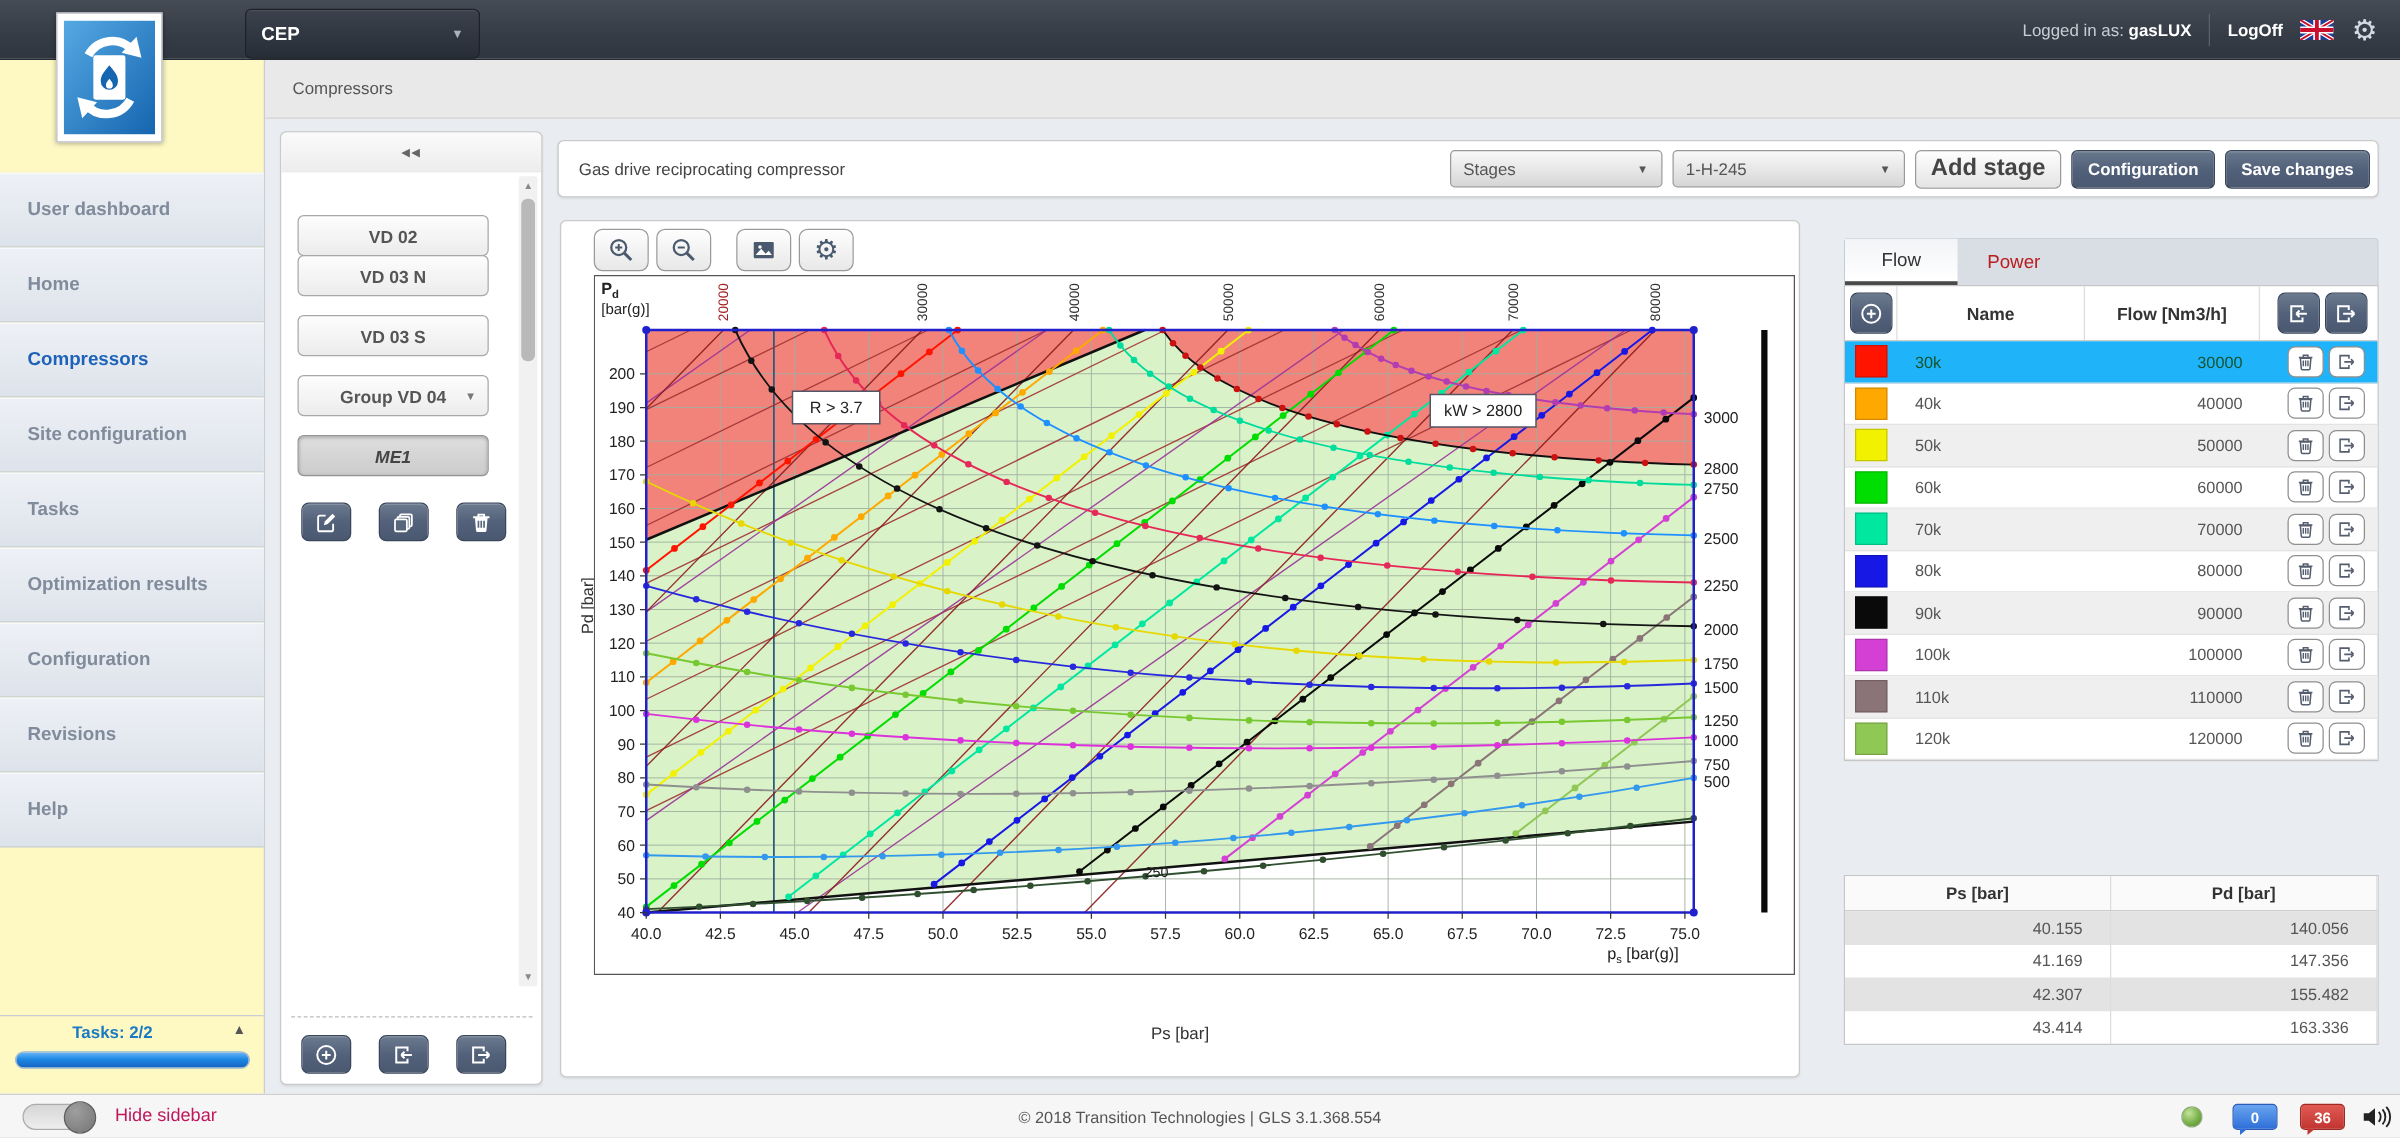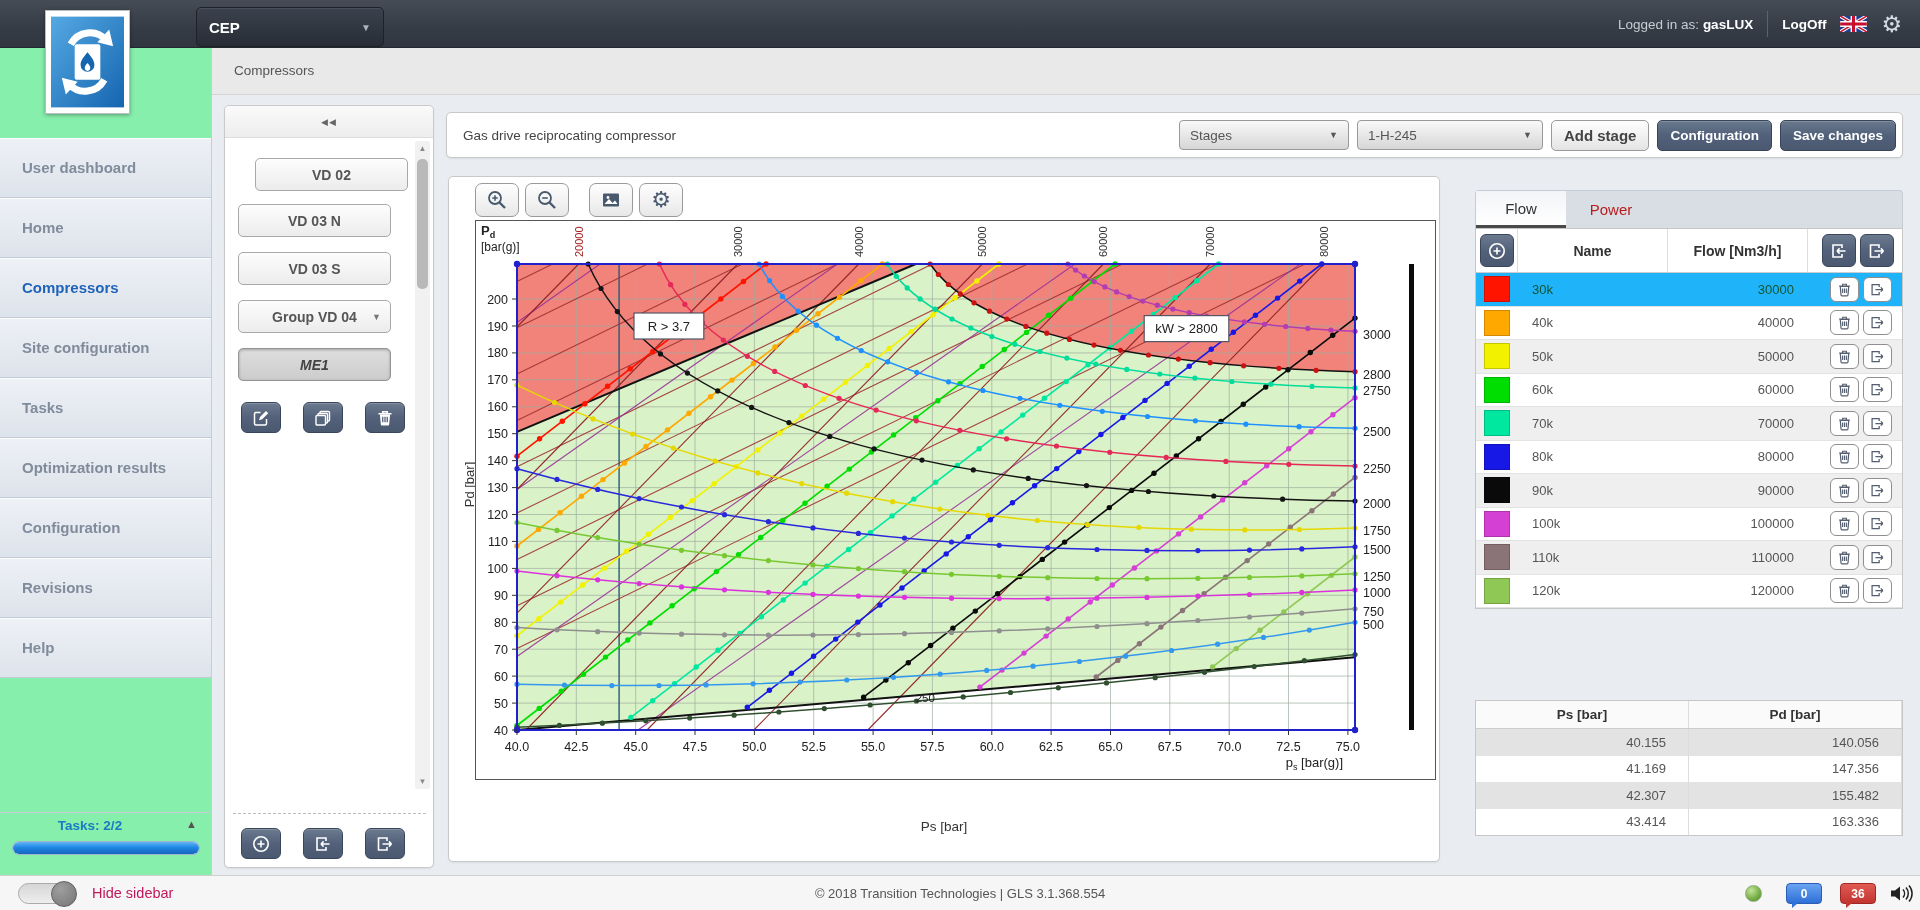--- a/index.html
+++ b/index.html
@@ -25,21 +25,21 @@
   .flag { width:27px; height:16px; display:block; cursor:pointer; }
   .gear-top { color:#d3dae2; font-size:23px; line-height:1; cursor:pointer; }
 
   
   .breadcrumb-bar { position:absolute; left:212px; top:48px; width:1708px; height:47px;
     background:#e9e9e9; border-bottom:1px solid #d4d4d4; }
   .breadcrumb-bar .crumb { position:absolute; left:22px; top:15px; font-size:13.5px; color:#555; }
 
   
   .sidebar { position:absolute; left:0; top:48px; width:212px; height:827px;
-    background:#86efac; border-right:1px solid #c9cdd3; }
+    background:#fef9c3; border-right:1px solid #c9cdd3; }
   .nav-item { height:60px; display:flex; align-items:center; padding-left:22px;
     font-size:15px; font-weight:bold; color:#808b9b; cursor:pointer;
     background:linear-gradient(#eef1f6,#dde3eb); border-bottom:1px solid #c2cbd6;
     box-shadow:inset 0 1px 0 #fbfcfe; }
   .nav-item.active { color:#1f63b8; }
   .tasks-divider { position:absolute; left:0; top:764px; width:211px; height:1px; background:#c9cdd3; }
   .tasks-label { position:absolute; left:0; top:770px; width:180px; text-align:center;
     color:#1a7ac4; font-weight:bold; font-size:13.5px; cursor:pointer; }
   .tasks-caret { position:absolute; left:186px; top:770px; color:#555; font-size:11px; cursor:pointer; }
   .tasks-bar-track { position:absolute; left:12px; top:793px; width:188px; height:14px;
@@ -78,21 +78,21 @@
 
   
   .toolbar { left:446px; top:112px; width:1457px; height:46px; display:flex; align-items:center; }
   .toolbar .title { margin-left:16px; font-size:13.5px; color:#444; }
   .toolbar .controls { margin-left:auto; display:flex; align-items:center; gap:8px; margin-right:6px; }
   .select { height:30px; background:linear-gradient(#f9f9f9,#d6d6d6); border:1px solid #999;
     border-radius:4px; color:#555; font-size:13.5px; display:flex; align-items:center;
     padding:0 10px; cursor:pointer; }
   .select .arrow { margin-left:auto; font-size:9px; color:#555; }
   .btn-light { height:31px; background:linear-gradient(#fefefe,#e4e4e4); border:1px solid #9a9a9a;
-    border-radius:5px; color:#444; font-weight:bold; font-size:15px; padding:0 12px; cursor:pointer; }
+    border-radius:5px; color:#444; font-weight:bold; font-size:19px; padding:0 12px; cursor:pointer; }
   .btn-dark { height:31px; background:linear-gradient(#68788c,#52617a 50%,#4a5870);
     border:1px solid #38445a; border-radius:5px; color:#fff; font-weight:bold; font-size:13.5px;
     padding:0 12px; cursor:pointer; box-shadow:inset 0 1px 0 rgba(255,255,255,.18); }
 
   
   .chart-panel { left:448px; top:176px; width:992px; height:686px; }
   .chart-toolbar { position:absolute; left:26px; top:6px; display:flex; gap:6px; }
   .ct-btn { width:44px; height:34px; background:linear-gradient(#fefefe,#e8e8e8);
     border:1px solid #9a9a9a; border-radius:7px; display:flex; align-items:center; justify-content:center;
     color:#4a5a6e; cursor:pointer; }
@@ -253,21 +253,21 @@
     <div class="tasks-bar-track">
       <div class="tasks-bar-fill" id="tasks-fill" style="width: 100%;"></div>
     </div>
   </div>
 
   <div class="panel comp-panel">
     <div class="comp-header">
       <span>◀◀</span>
     </div>
     <div class="comp-list" id="comp-list">
-        <div class="comp-btn" style="top: 19px; margin-left: 17px;">
+        <div class="comp-btn" style="top: 33px;">
           <span>VD 02</span>
         </div>
         <div class="comp-btn" style="top: 65px;">
           <span>VD 03 N</span>
         </div>
         <div class="comp-btn" style="top: 113px;">
           <span>VD 03 S</span>
         </div>
         <div class="comp-btn" style="top: 161px;">
           <span>Group VD 04</span>

